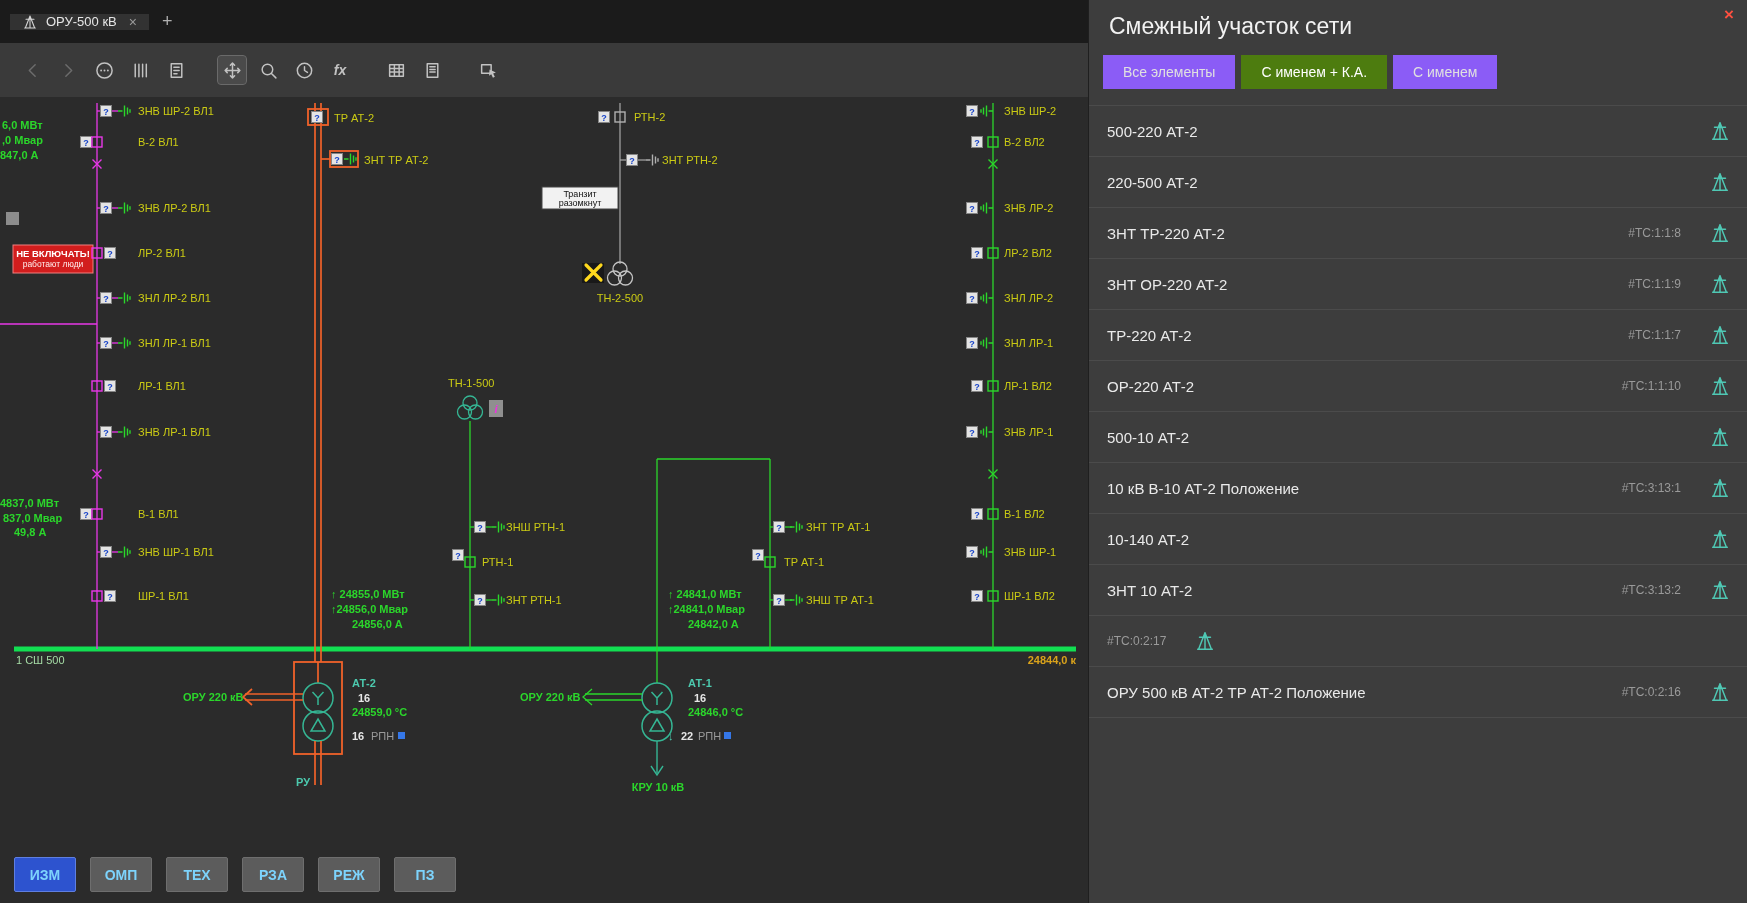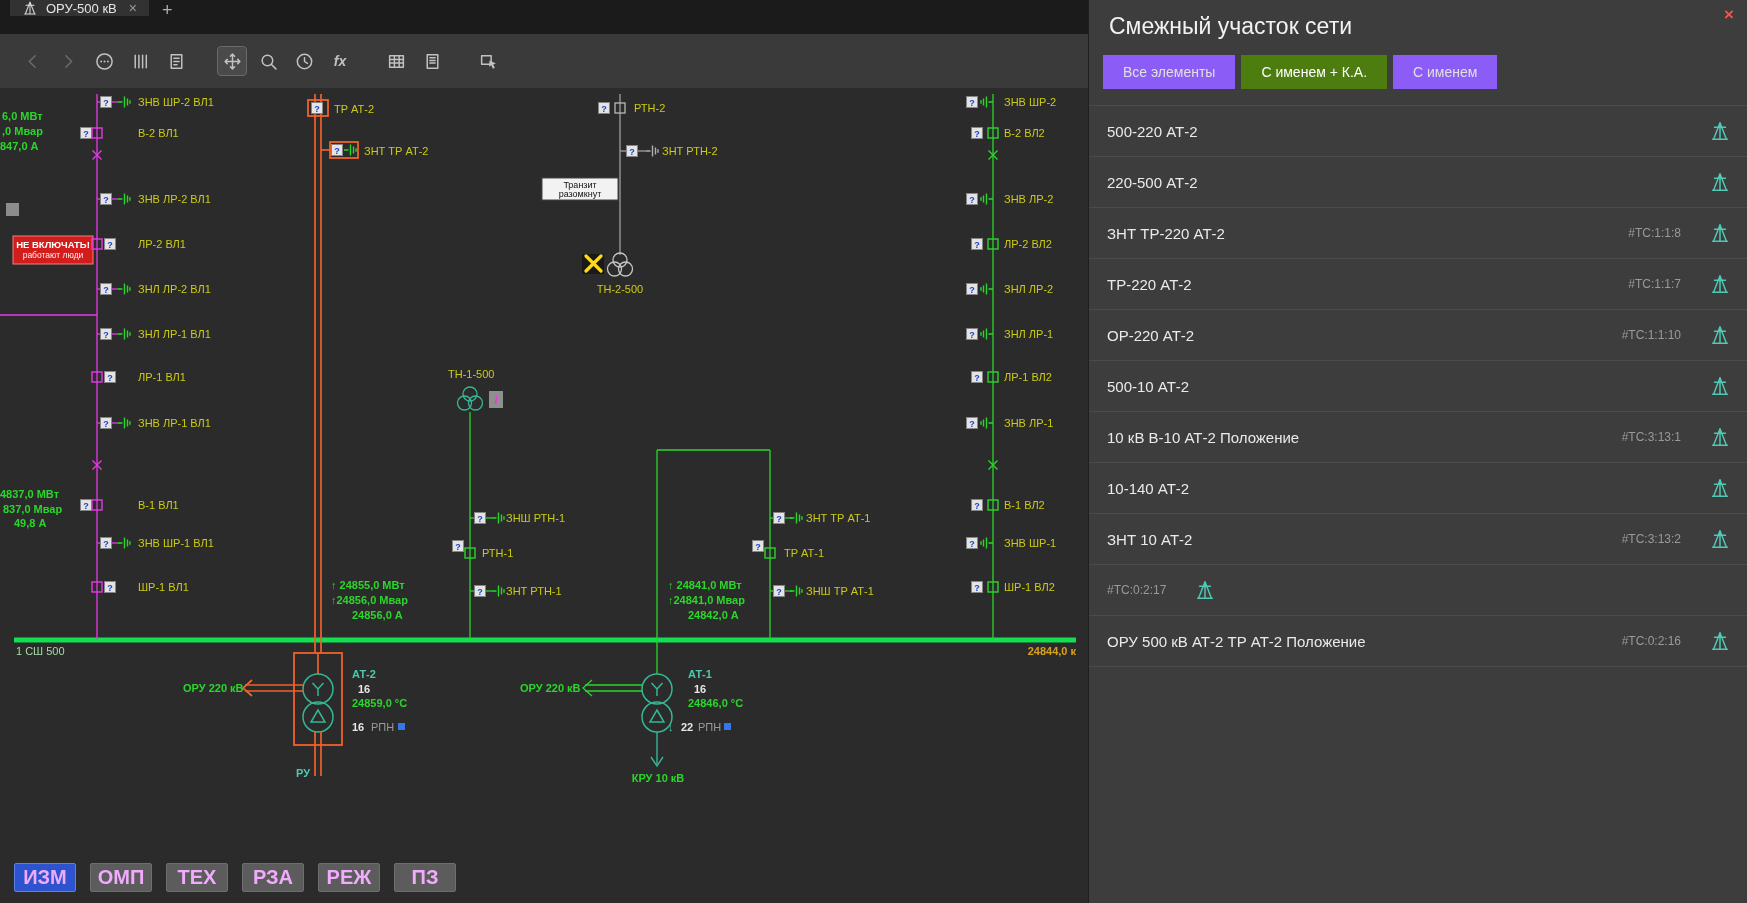--- a/index.html
+++ b/index.html
@@ -1,19 +1,19 @@
 <!DOCTYPE html>
 <html><head>
 <meta charset="utf-8">
 <style>
   html,body{margin:0;padding:0}
   body{width:1747px;height:903px;background:#262626;font-family:"Liberation Sans",sans-serif;display:flex;overflow:hidden}
   .main{width:1088px;min-width:1088px;display:flex;flex-direction:column}
   
-  .tabbar{height:34px;background:#1b1b1b;display:flex;align-items:flex-start}
+  .tabbar{height:43px;background:#1b1b1b;display:flex;align-items:center}
   .tab{display:flex;align-items:center;gap:8px;padding:0 12px;margin-left:10px;background:#323232;color:#e6e6e6;font-size:13px;cursor:pointer}
   .tab-icon{width:16px;height:16px;color:#d6d6d6}
   .tab-close{color:#9a9a9a;font-size:14px;margin-left:4px;cursor:pointer}
   .newtab{color:#b0b0b0;font-size:18px;display:flex;align-items:center;padding:0 13px;cursor:pointer}
   
   .toolbar{height:54px;background:#3a3a3a;display:flex;align-items:center;gap:8px;padding:0 18px}
   .tbtn{width:28px;height:28px;display:flex;align-items:center;justify-content:center;cursor:pointer;border-radius:3px}
   .tbtn svg{width:19px;height:19px;stroke:#c2c2c2;fill:none;stroke-width:1.4;stroke-linecap:round;stroke-linejoin:round}
   .tbtn.dim svg{stroke:#6c6c6c}
   .tbtn.active{background:#4a4a4a;outline:1px solid #6a6a6a}
@@ -33,21 +33,21 @@
   .ln-m{stroke:#e838e8;stroke-width:1.3;fill:none}
   .ln-g{stroke:#2bd62b;stroke-width:1.3;fill:none}
   .ln-gr{stroke:#a8a8a8;stroke-width:1.2;fill:none}
   .ln-o{stroke:#f0622a;stroke-width:1.7;fill:none}
   .ln-t{stroke:#35b694;stroke-width:1.4;fill:none}
   .c-m{color:#e838e8}.c-g{color:#2bd62b}.c-gr{color:#b0b0b0}.c-t{color:#35b694}.c-grl{color:#c4c4c4}
   .trf{stroke:#35b694;stroke-width:1.5;fill:none}
   .box-o{stroke:#f0622a;fill:none;stroke-width:1.8}
   
   .bottom-buttons{position:absolute;left:14px;bottom:11px;display:flex;gap:14px}
-  .bb{width:62px;height:29px;border:1px solid #6e6e6e;border-radius:2px;background:#5c5c5c;color:#f0abfc;font-weight:bold;font-size:20px;font-family:inherit;cursor:pointer}
+  .bb{width:62px;height:35px;border:1px solid #6e6e6e;border-radius:2px;background:#5c5c5c;color:#7dd3fc;font-weight:bold;font-size:14px;font-family:inherit;cursor:pointer}
   .bb.active{background:#2d53cf;border-color:#5f7fe0}
   
   .panel{flex:1;background:#3d3d3d;display:flex;flex-direction:column;position:relative;border-left:1px solid #1f1f1f}
   .panel-close{position:absolute;top:5px;right:13px;color:#ff5040;font-size:17px;font-weight:bold;cursor:pointer}
   .panel-header{padding:13px 20px 13px;font-size:23px;color:#f2f2f2}
   .filters{display:flex;gap:6px;padding:2px 14px 16px}
   .fbtn{padding:9px 20px;font-size:14px;background:#8b5cf6;color:#e0e0e0;border:none;font-family:inherit;cursor:pointer}
   .fbtn.active{background:#4d7c0f;color:#fff}
   .rows{flex:1;overflow:hidden}
   .prow{height:50px;display:flex;align-items:center;padding:0 16px 0 18px;border-bottom:1px solid #4b4b4b;color:#eaeaea;font-size:15px;cursor:pointer}
@@ -482,20 +482,27 @@
         </svg>
     </div>
     <div class="prow">
       <span class="row-name">ЗНТ ТР-220 АТ-2</span>
       <span class="row-tag">#ТС:1:1:8</span>
       <svg class="row-icon">
           <use href="#s-pylon"></use>
         </svg>
     </div>
     <div class="prow">
+      <span class="row-name">ЗНТ ОР-220 АТ-2</span>
+      <span class="row-tag">#ТС:1:1:9</span>
+      <svg class="row-icon">
+          <use href="#s-pylon"></use>
+        </svg>
+    </div>
+    <div class="prow">
       <span class="row-name">ТР-220 АТ-2</span>
       <span class="row-tag">#ТС:1:1:7</span>
       <svg class="row-icon">
           <use href="#s-pylon"></use>
         </svg>
     </div>
     <div class="prow">
       <span class="row-name">ОР-220 АТ-2</span>
       <span class="row-tag">#ТС:1:1:10</span>
       <svg class="row-icon">

